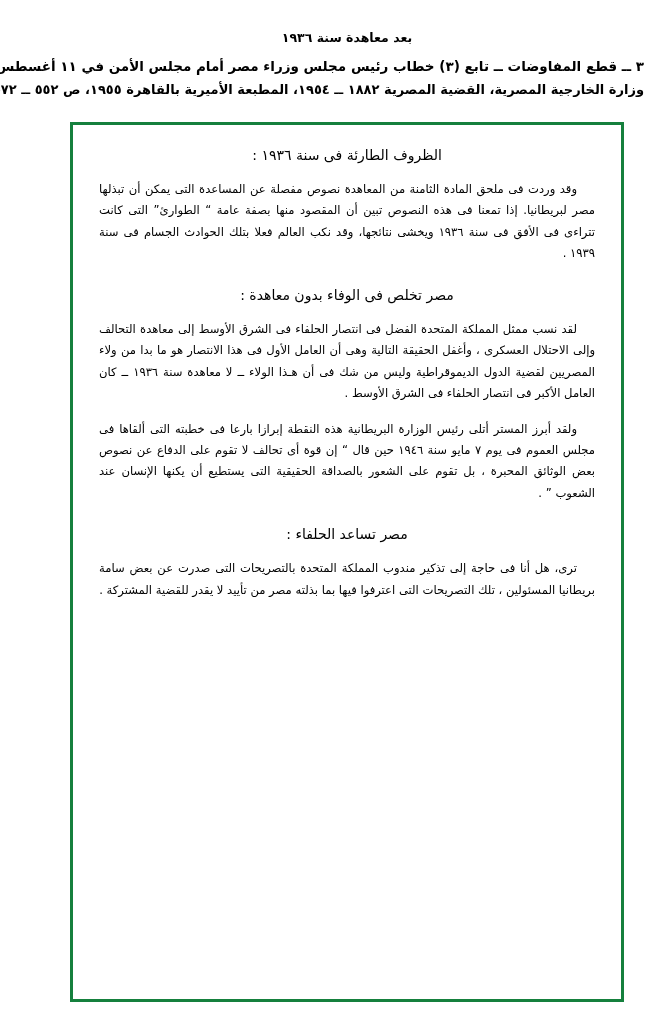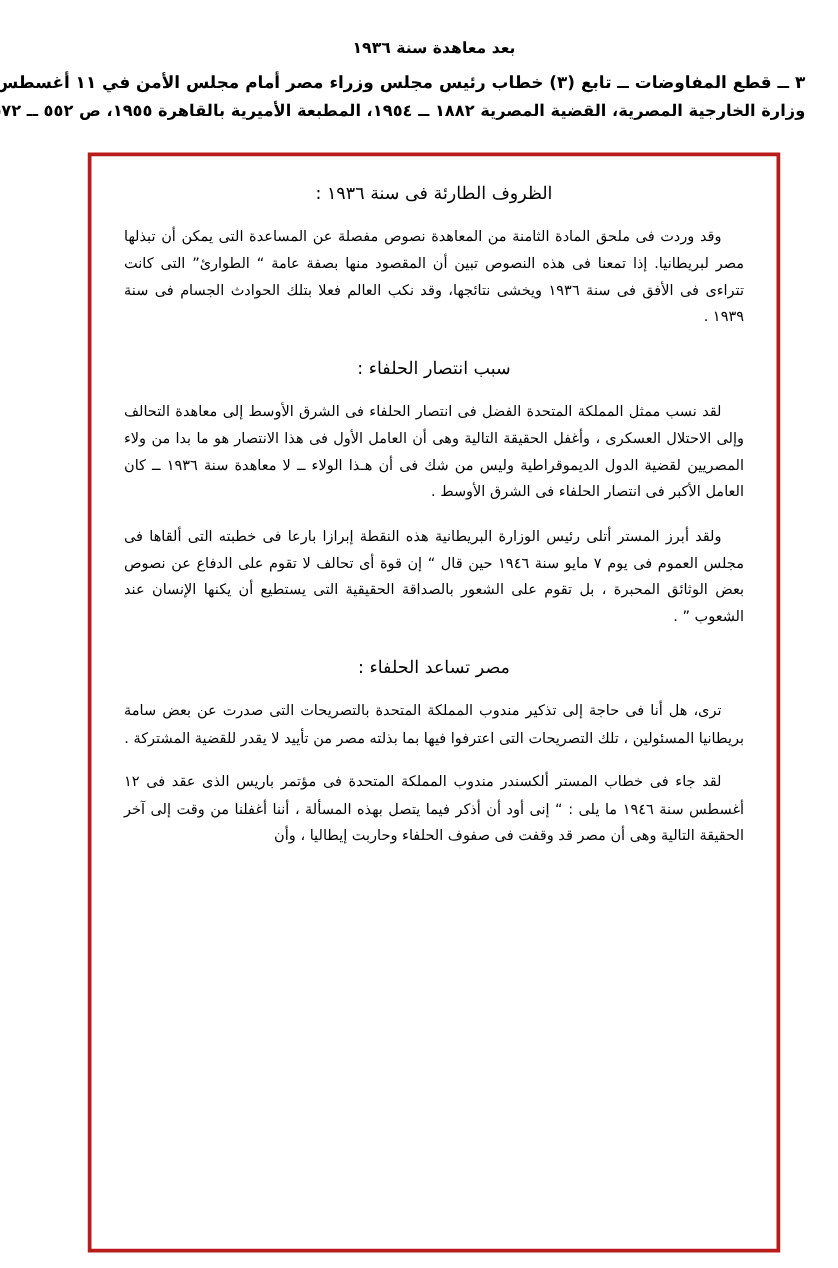--- a/index.html
+++ b/index.html
@@ -42,21 +42,21 @@
     font-weight: bold;
     margin-bottom: 12px;
     white-space: nowrap;
   }
   .frame {
     position: absolute;
     top: 122px;
     right: 46px;
     left: 46px;
     bottom: 12px;
-    border: 3px solid #b91c1c;
+    border: 3px solid #15803d;
     box-sizing: border-box;
     padding: 22px 26px 10px 26px;
     overflow: hidden;
   }
   .section-title {
     font-size: 14px;
     text-align: center;
     margin: 0 0 16px 0;
     font-weight: normal;
   }
@@ -83,23 +83,22 @@
     <div class="header-line1">بعد معاهدة سنة ١٩٣٦</div>
     <div class="header-line2">٣ ــ قطع المفاوضات ــ تابع (٣) خطاب رئيس مجلس وزراء مصر أمام مجلس الأمن في ١١ أغسطس ١٩٤٧</div>
     <div class="header-line3">وزارة الخارجية المصرية، القضية المصرية ١٨٨٢ ــ ١٩٥٤، المطبعة الأميرية بالقاهرة ١٩٥٥، ص ٥٥٢ ــ ٥٧٢'</div>
   </div>
 
   <div class="frame">
 
     <div class="section-title">الظروف الطارئة فى سنة ١٩٣٦  :</div>
     <p class="body">وقد وردت فى ملحق المادة الثامنة من المعاهدة نصوص مفصلة عن المساعدة التى يمكن أن تبذلها مصر لبريطانيا. إذا تمعنا فى هذه النصوص تبين أن المقصود منها بصفة عامة “ الطوارئ” التى كانت تتراءى فى الأفق فى سنة ١٩٣٦ ويخشى نتائجها، وقد نكب العالم فعلا بتلك الحوادث الجسام فى سنة ١٩٣٩  .</p>
 
+    <div class="section-title sub">مصر تخلص فى الوفاء بدون معاهدة  :</div>
 
-    <div class="section-title sub">سبب انتصار الحلفاء  :</div>
     <p class="body tight">لقد نسب ممثل المملكة المتحدة الفضل فى انتصار الحلفاء فى الشرق الأوسط إلى معاهدة التحالف وإلى الاحتلال العسكرى ، وأغفل الحقيقة التالية وهى أن العامل الأول فى هذا الانتصار هو ما بدا من ولاء المصريين لقضية الدول الديموقراطية وليس من شك فى أن هـذا الولاء ــ لا معاهدة سنة ١٩٣٦ ــ كان العامل الأكبر فى انتصار الحلفاء فى الشرق الأوسط  .</p>
     <p class="body tight">ولقد أبرز المستر أتلى رئيس الوزارة البريطانية هذه النقطة إبرازا بارعا فى خطبته التى ألقاها فى مجلس العموم فى يوم ٧ مايو سنة ١٩٤٦ حين قال “ إن قوة أى تحالف لا تقوم على الدفاع عن نصوص بعض الوثائق المحبرة ، بل تقوم على الشعور بالصداقة الحقيقية التى يستطيع أن يكنها الإنسان عند الشعوب ”  .</p>
 
     <div class="section-title sub">مصر تساعد الحلفاء  :</div>
     <p class="body">ترى، هل أنا فى حاجة إلى تذكير مندوب المملكة المتحدة بالتصريحات التى صدرت عن بعض سامة بريطانيا المسئولين ، تلك التصريحات التى اعترفوا فيها بما بذلته مصر من تأييد لا يقدر للقضية المشتركة  .</p>
-    <p class="body">لقد جاء فى خطاب المستر ألكسندر مندوب المملكة المتحدة فى مؤتمر باريس الذى عقد فى ١٢ أغسطس سنة ١٩٤٦ ما يلى : “ إنى أود أن أذكر فيما يتصل بهذه المسألة ، أننا أغفلنا من وقت إلى آخر الحقيقة التالية وهى أن مصر قد وقفت فى صفوف الحلفاء وحاربت إيطاليا ، وأن</p>
 
   </div>
 </div>
 
 </body></html>

